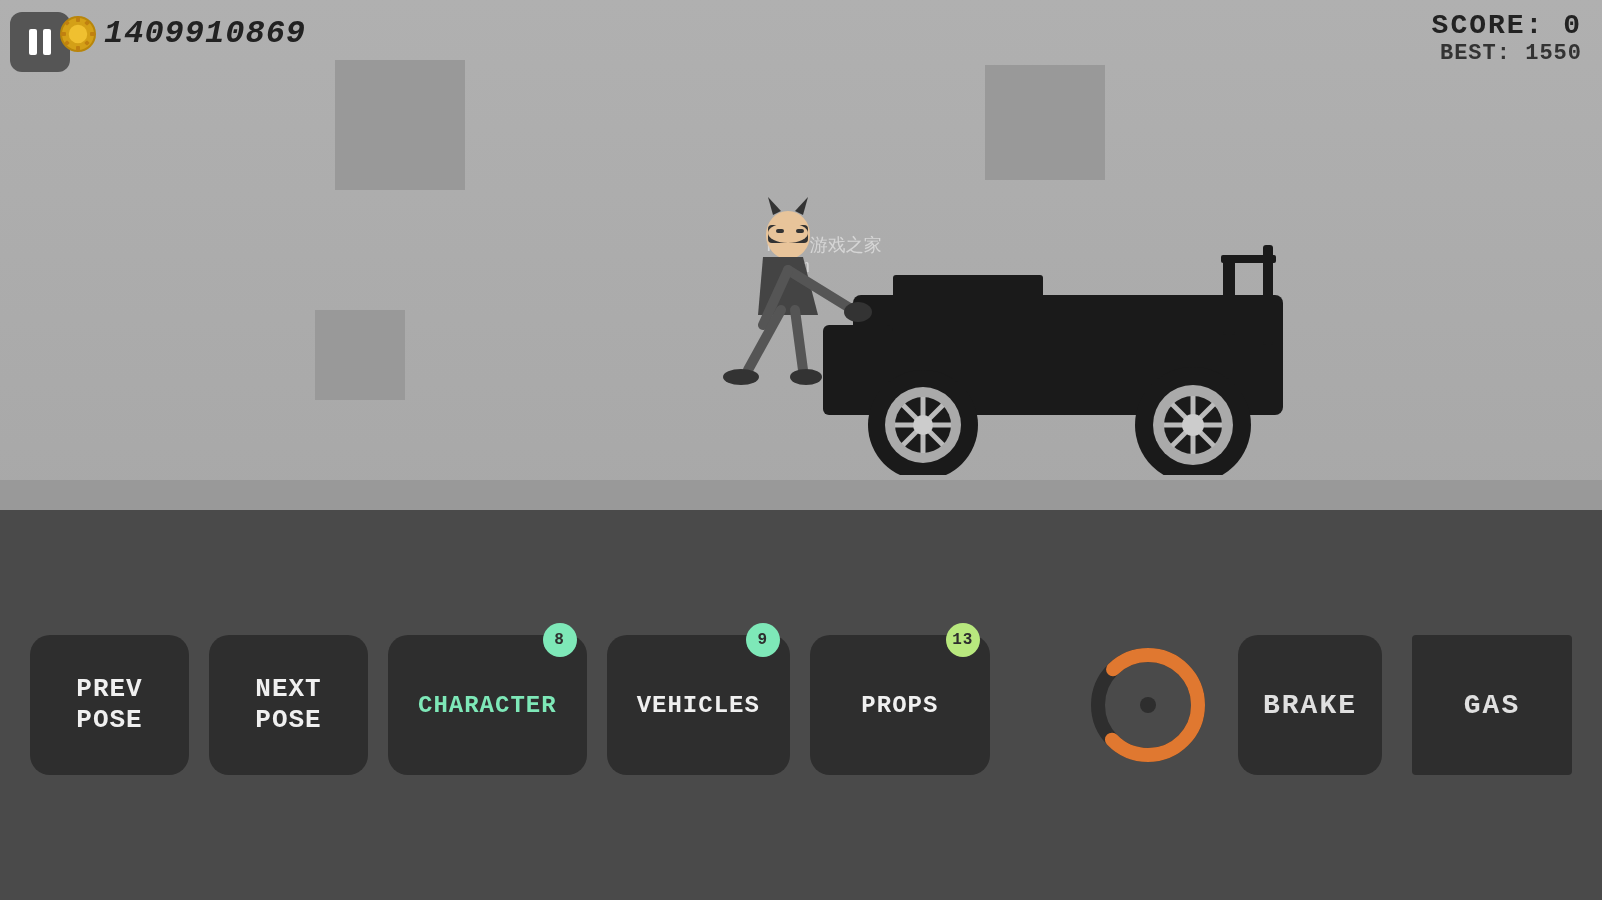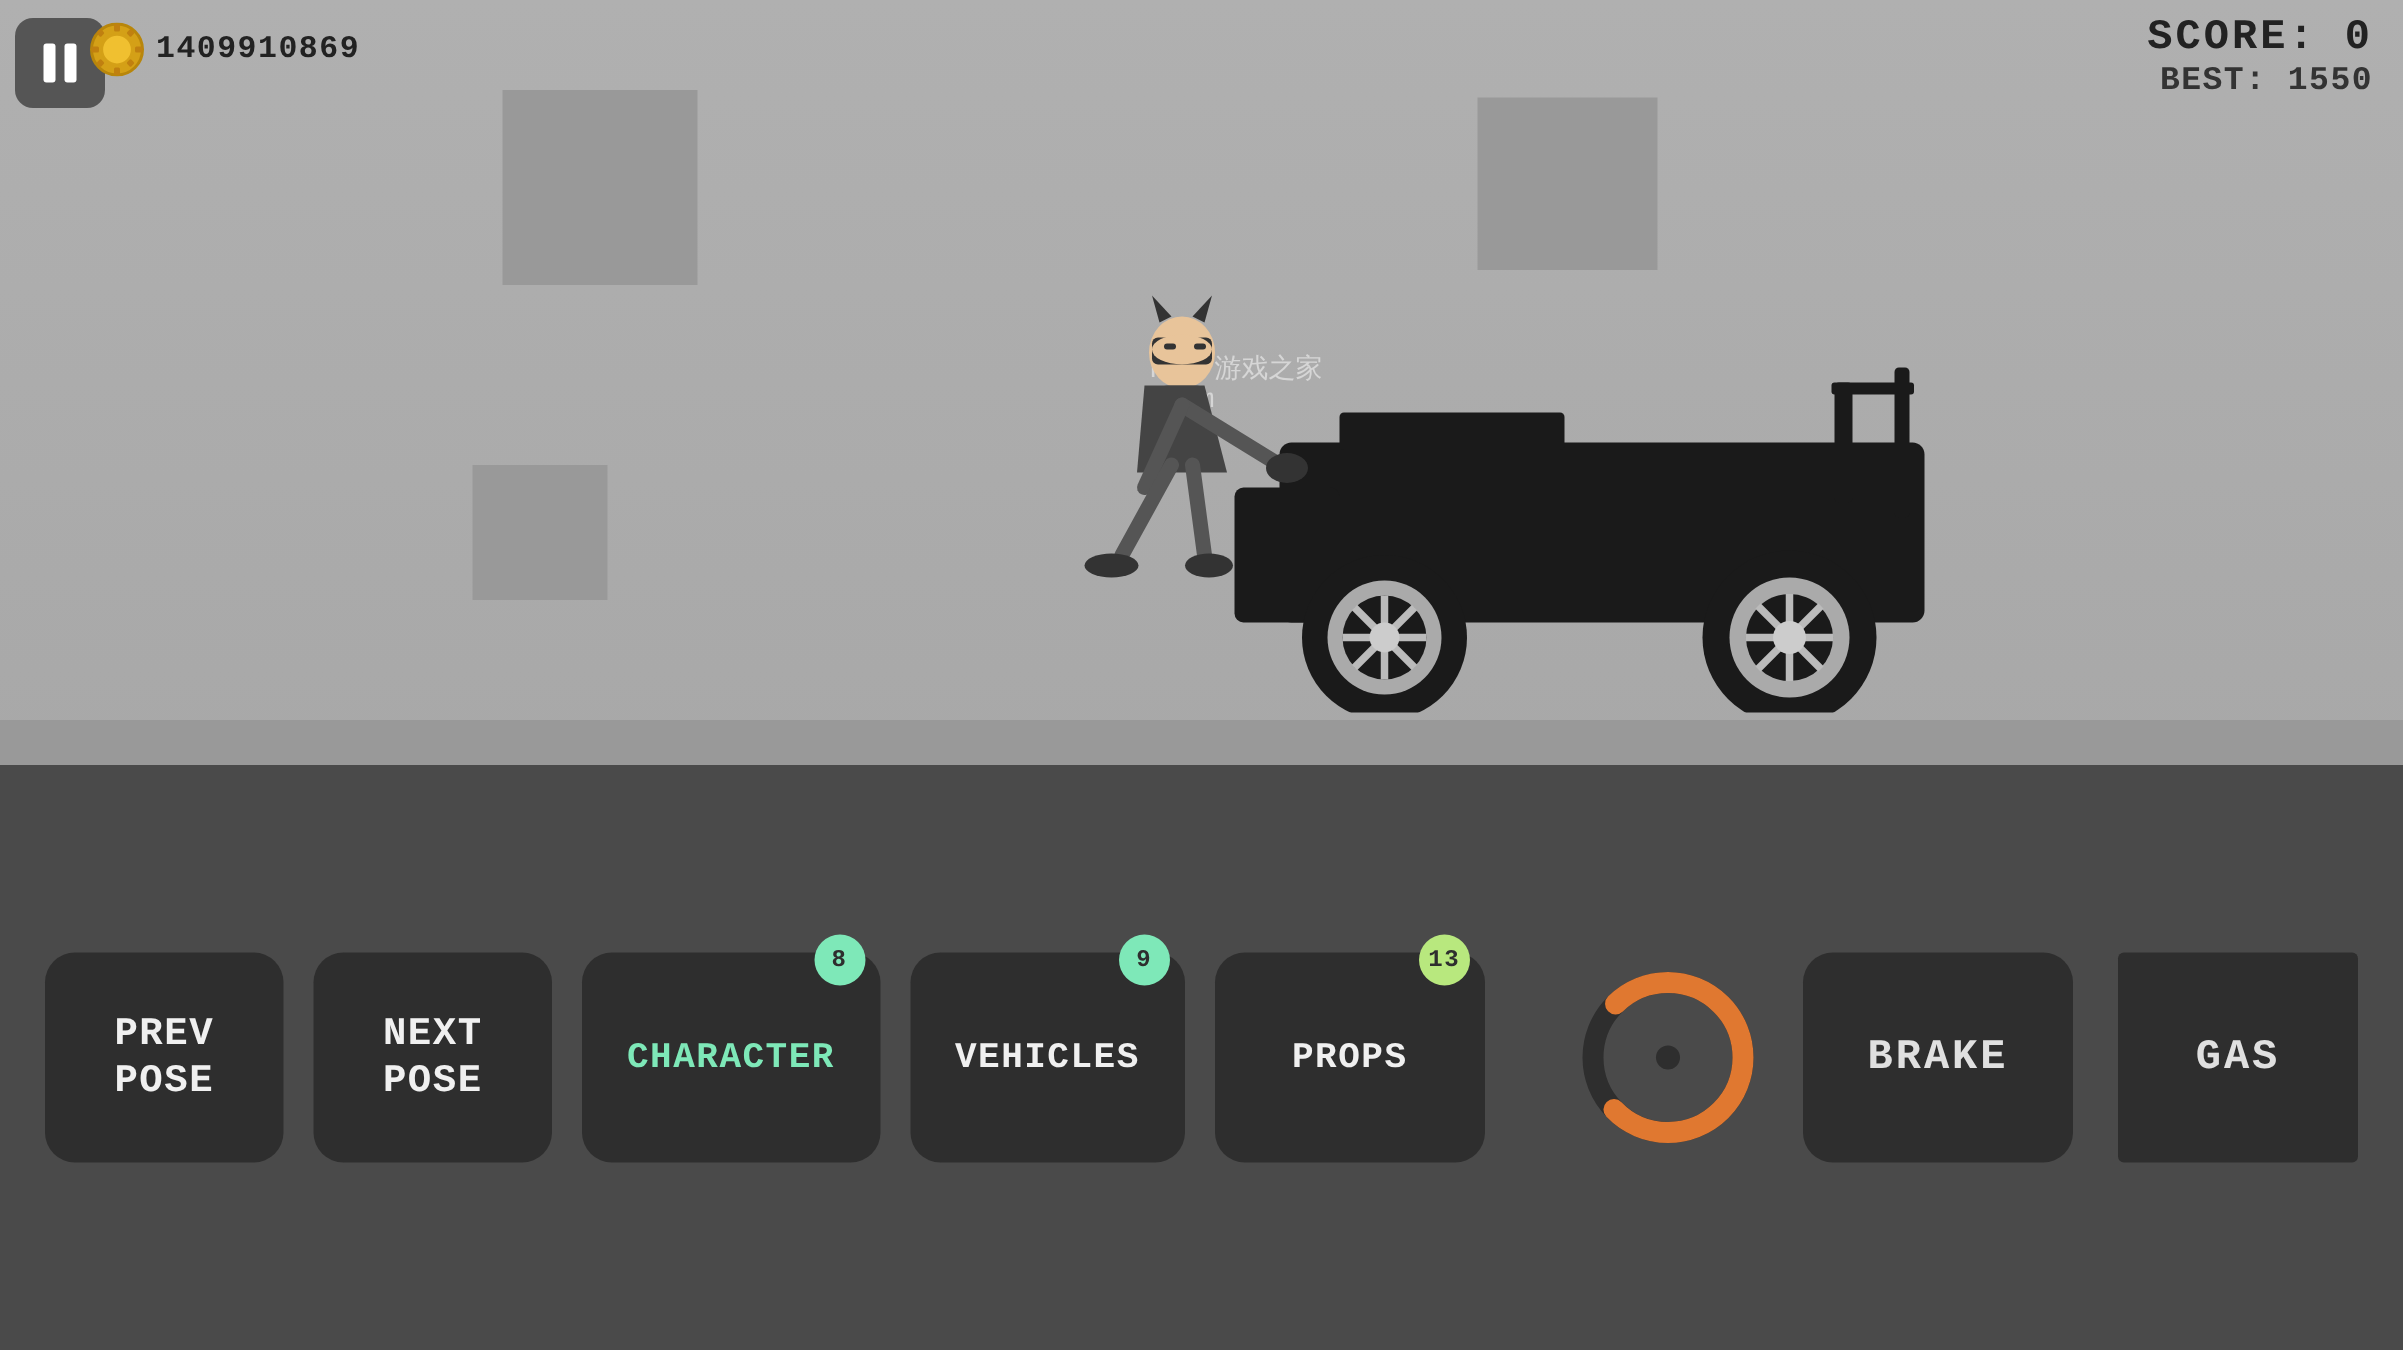--- a/index.html
+++ b/index.html
@@ -67,24 +67,25 @@
       align-items: center;
       gap: 8px;
     }
 
     #coin-icon {
       width: 36px;
       height: 36px;
     }
 
     #coin-amount {
-      font-size: 21px;
+      font-size: 32px;
       font-weight: bold;
       color: #222;
       letter-spacing: 1px;
+      font-style: italic;
     }
 
     
     #pause-btn {
       position: absolute;
       top: 12px;
       left: 10px;
       width: 60px;
       height: 60px;
       background: #555;
@@ -198,21 +199,21 @@
       gap: 30px;
     }
 
     #steering-wheel {
       width: 120px;
       height: 120px;
       position: relative;
     }
 
     .brake-btn {
-      width: 180px;
+      width: 144px;
       height: 140px;
       font-size: 28px;
       background: #2e2e2e;
       border-radius: 20px;
       color: #e0e0e0;
       display: flex;
       align-items: center;
       justify-content: center;
       cursor: pointer;
       font-family: 'Courier New', monospace;

